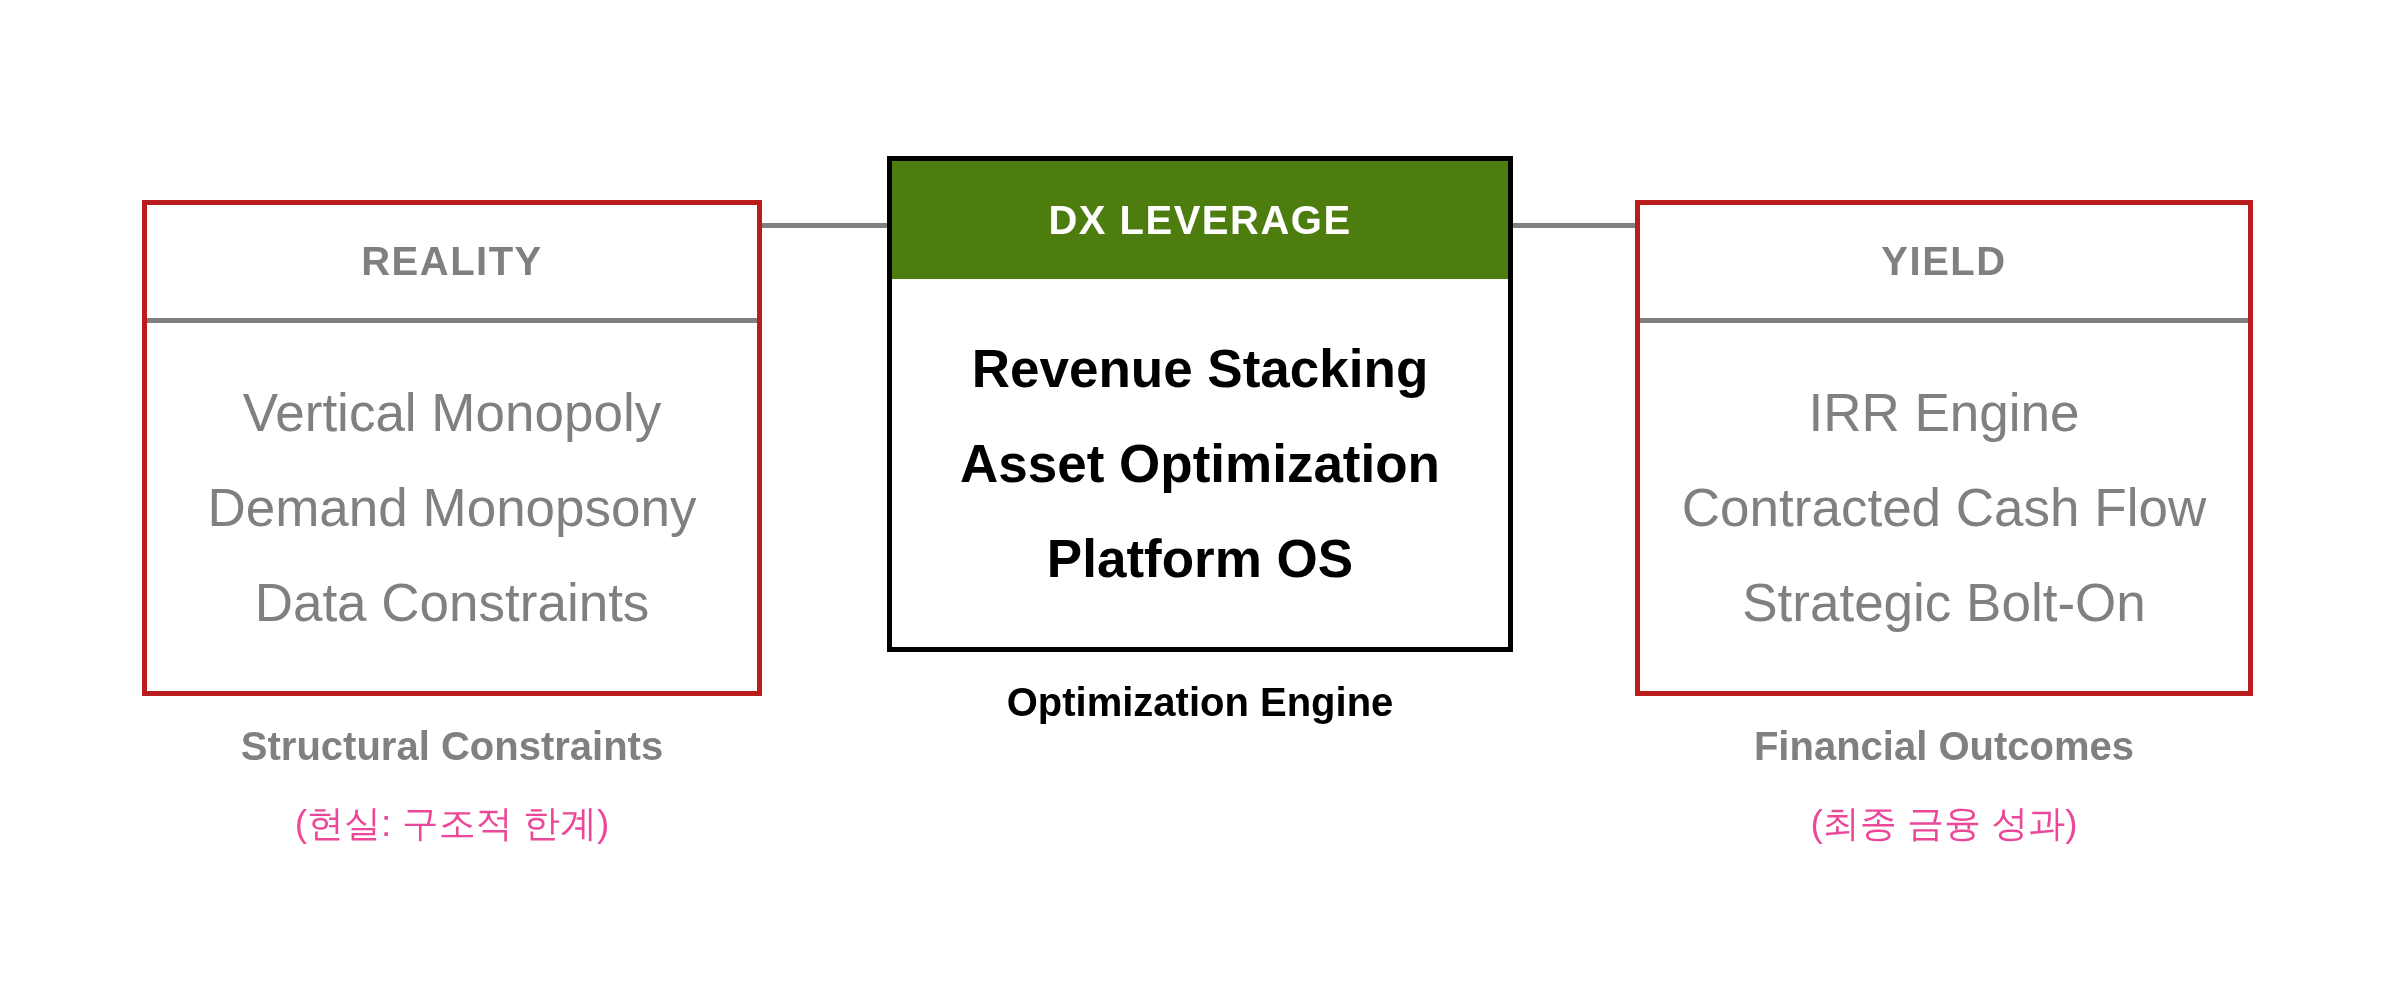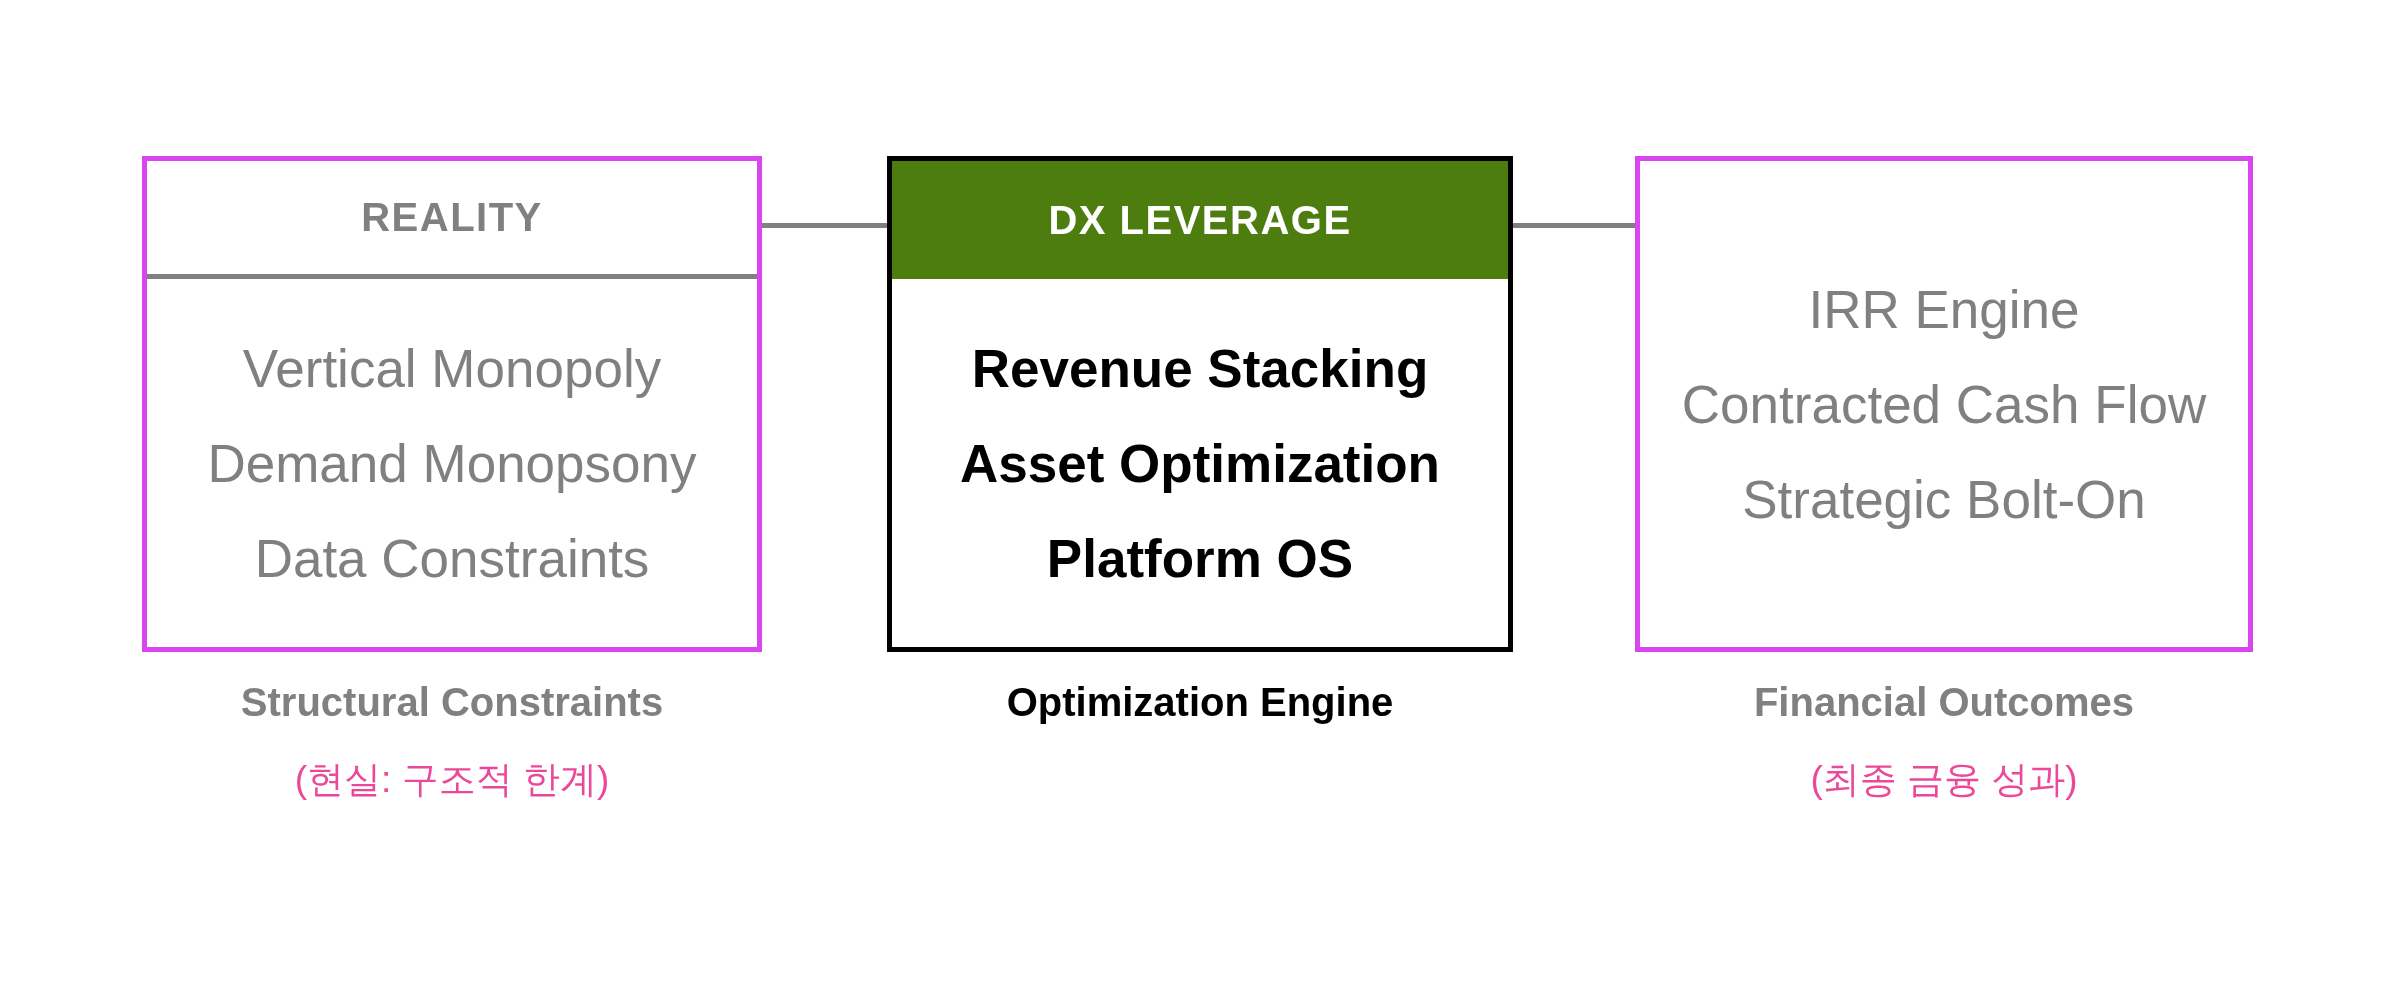--- a/index.html
+++ b/index.html
@@ -43,21 +43,22 @@
   
   .box {
     box-sizing: border-box;
     width: 100%;
     height: 496px;
     background: #ffffff;
     display: flex;
     flex-direction: column;
   }
   .box.muted {
-    border: 5px solid #d946ef;
+    border: 5px solid #b91c1c;
+    margin-top: 44px;
   }
   .box.accent {
     border: 5px solid #000000;
   }
 
   
   .box-header {
     box-sizing: border-box;
     height: 118px;
     display: flex;
@@ -157,20 +158,21 @@
         <div class="item">Platform OS</div>
       </div>
     </div>
     <div class="caption">
       <div class="caption-title">Optimization Engine</div>
     </div>
   </div>
 
   <div class="column col-yield tone-muted">
     <div class="box muted">
+      <div class="box-header">YIELD</div>
       <div class="box-body">
         <div class="item">IRR Engine</div>
         <div class="item">Contracted Cash Flow</div>
         <div class="item">Strategic Bolt-On</div>
       </div>
     </div>
     <div class="caption">
       <div class="caption-title">Financial Outcomes</div>
       <div class="caption-sub">(최종 금융 성과)</div>
     </div>

